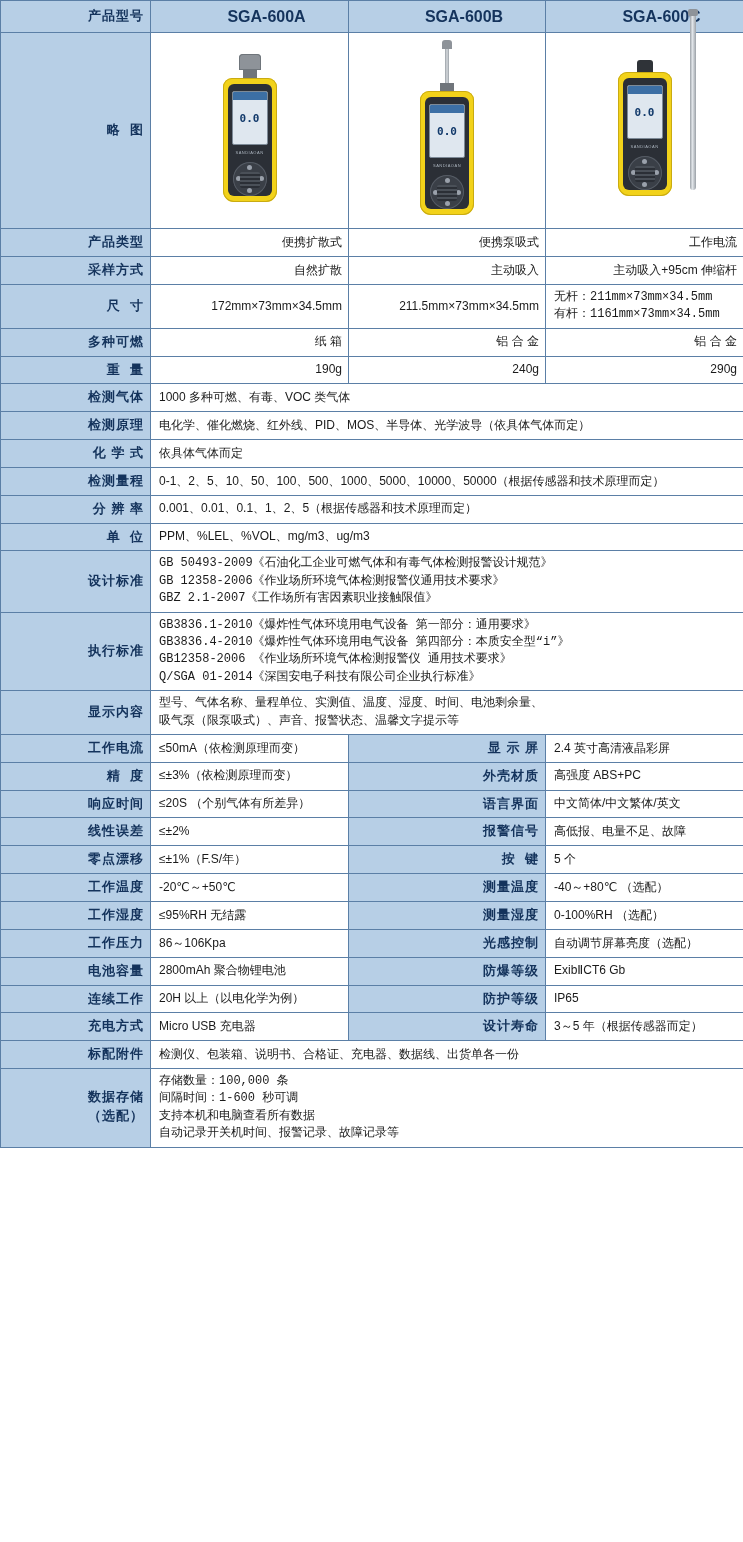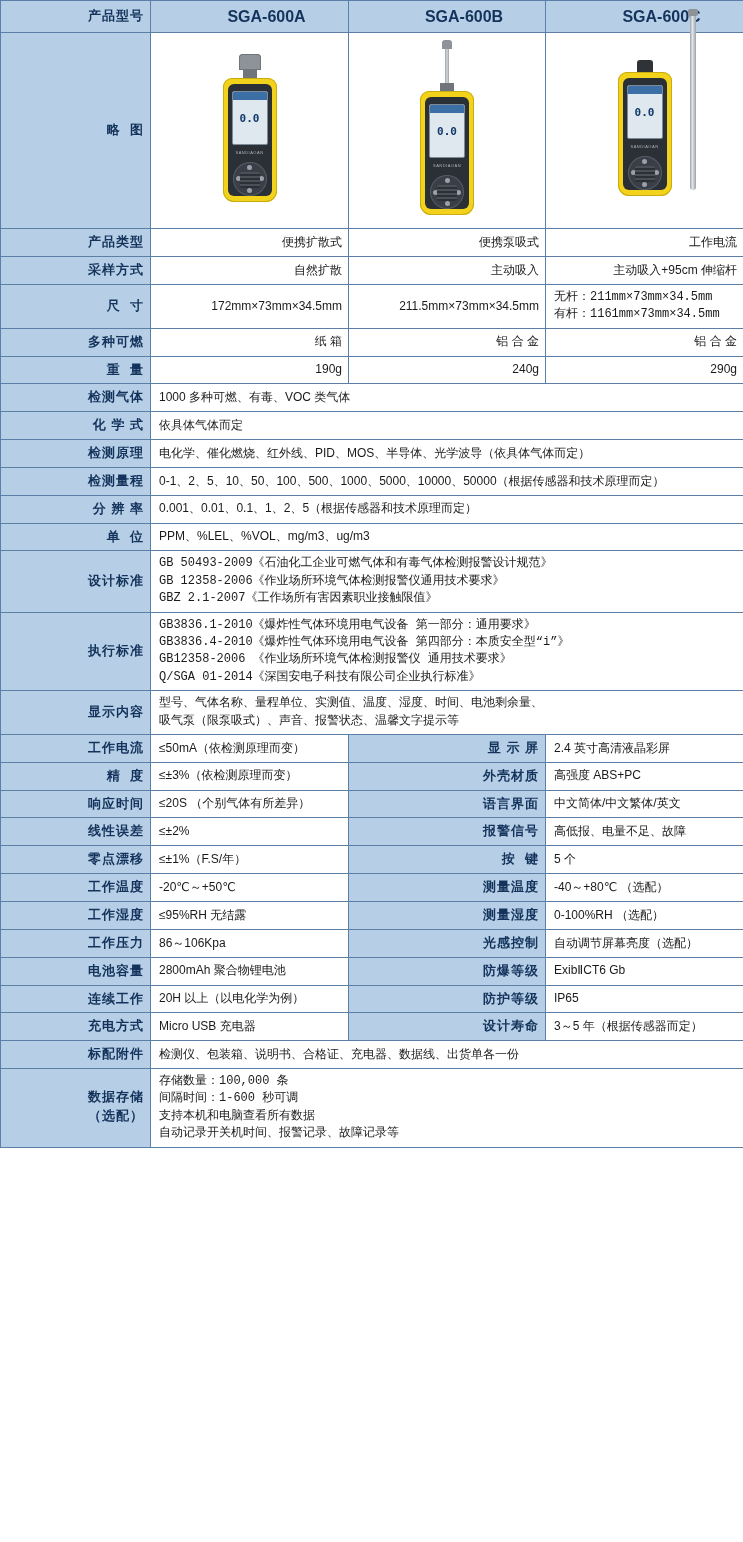--- a/index.html
+++ b/index.html
@@ -326,26 +326,26 @@
       <td class="val center">190g</td>
       <td class="val center">240g</td>
       <td class="val center">290g</td>
     </tr>
 
     <tr>
       <td class="lbl">检测气体</td>
       <td class="val" colspan="3">1000 多种可燃、有毒、VOC 类气体</td>
     </tr>
     <tr>
+      <td class="lbl">检测原理</td>
+      <td class="val" colspan="3">电化学、催化燃烧、红外线、PID、MOS、半导体、光学波导（依具体气体而定）</td>
+    </tr>
+    <tr>
       <td class="lbl">化 学 式</td>
       <td class="val" colspan="3">依具体气体而定</td>
-    </tr>
-    <tr>
-      <td class="lbl">检测原理</td>
-      <td class="val" colspan="3">电化学、催化燃烧、红外线、PID、MOS、半导体、光学波导（依具体气体而定）</td>
     </tr>
     <tr>
       <td class="lbl">检测量程</td>
       <td class="val" colspan="3">0-1、2、5、10、50、100、500、1000、5000、10000、50000（根据传感器和技术原理而定）</td>
     </tr>
     <tr>
       <td class="lbl">分 辨 率</td>
       <td class="val" colspan="3">0.001、0.01、0.1、1、2、5（根据传感器和技术原理而定）</td>
     </tr>
     <tr>

